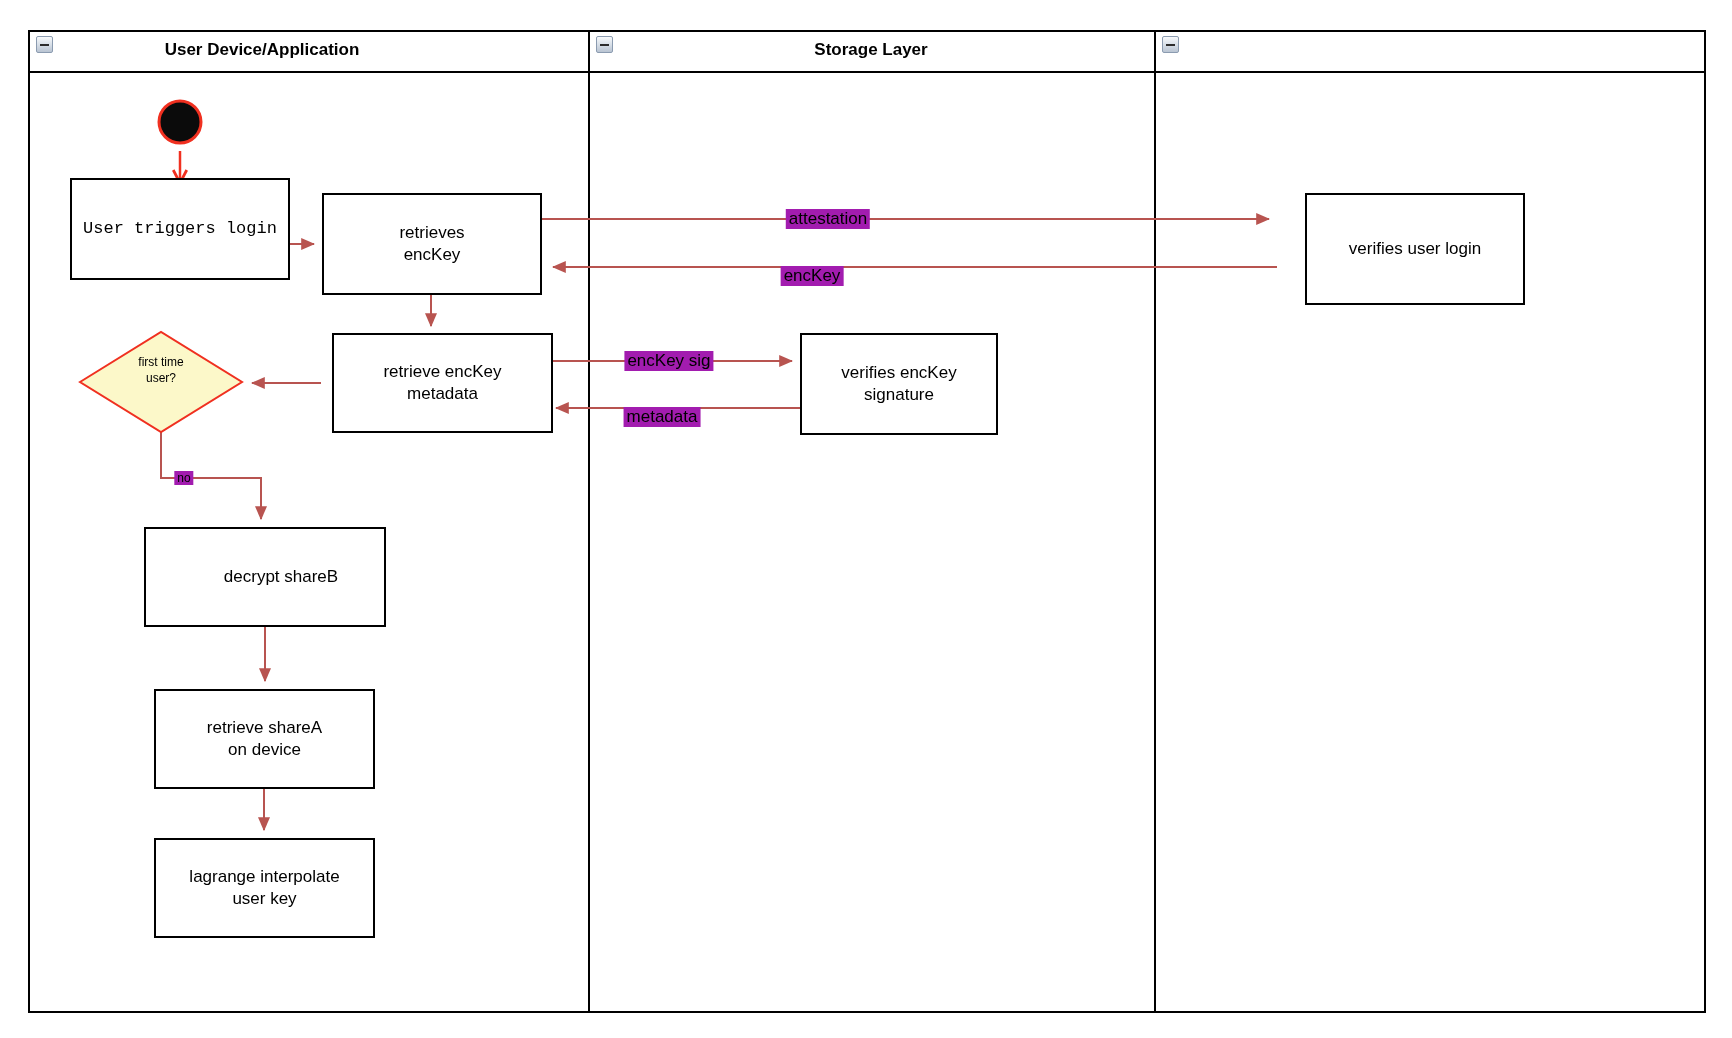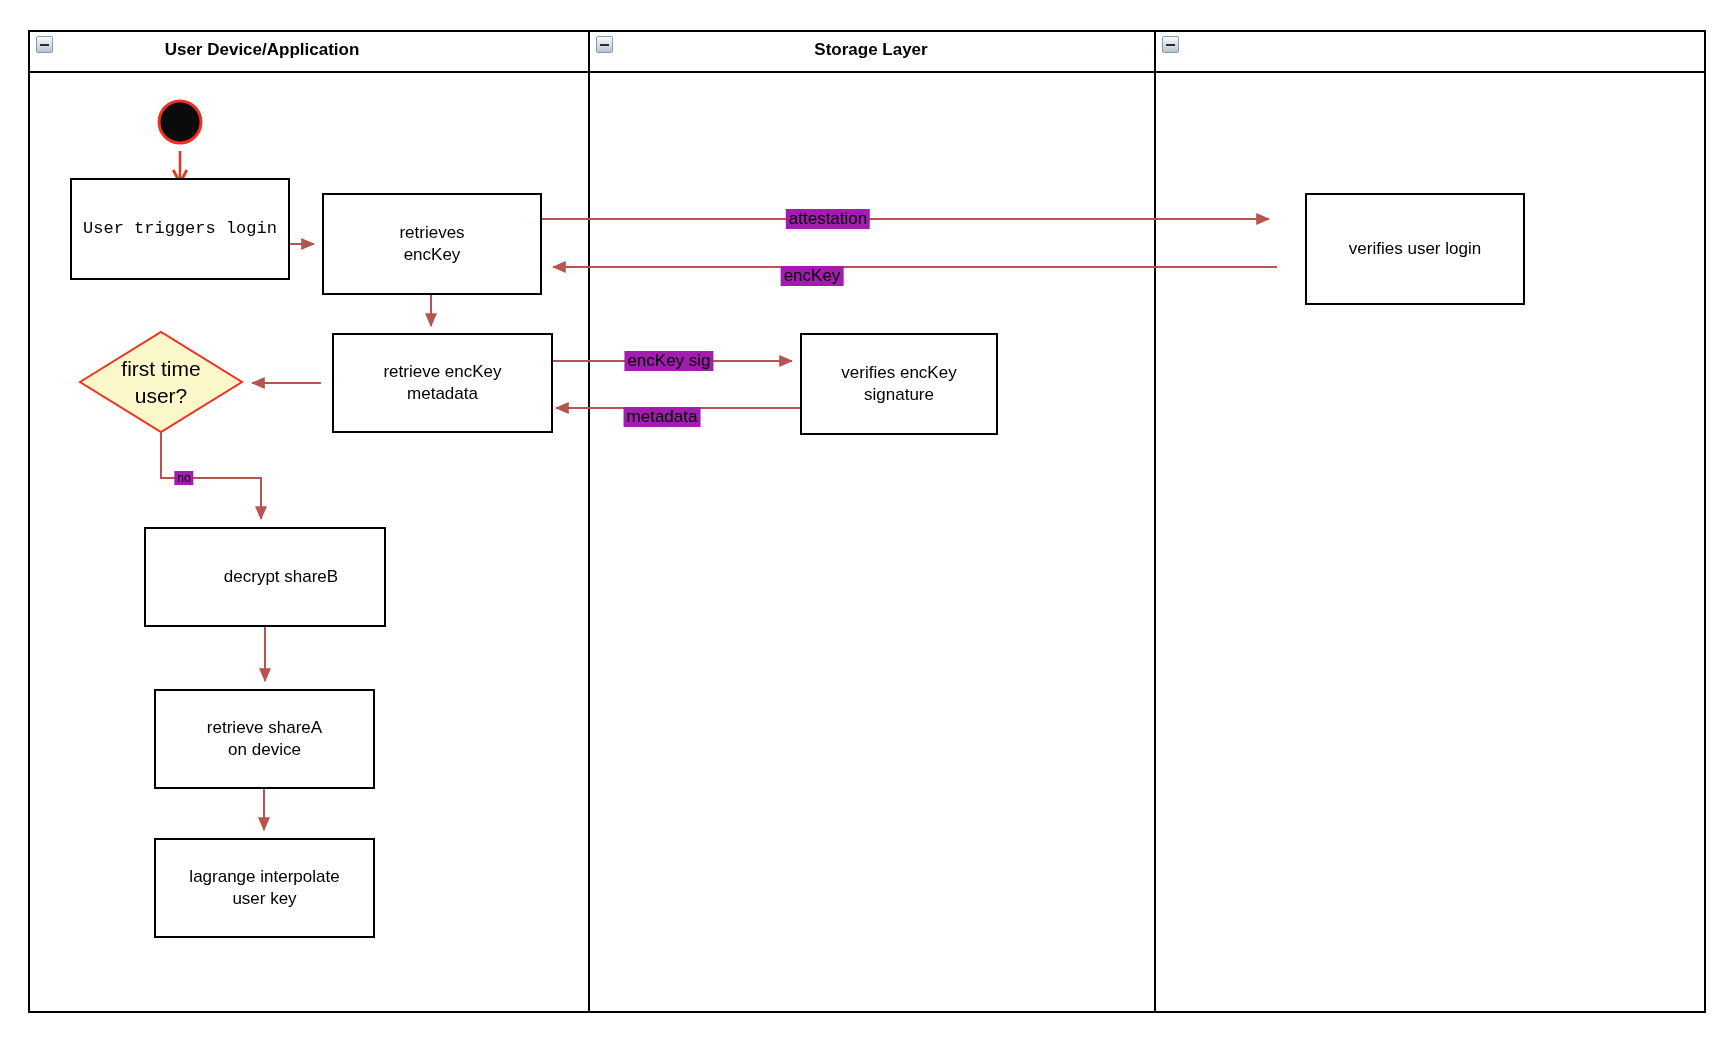--- a/index.html
+++ b/index.html
@@ -20,21 +20,21 @@
     display:flex;align-items:center;justify-content:center;cursor:pointer;}
   .collapse-btn .minus-bar{width:9px;height:2px;background:#2c2c2c;}
 
   svg.connectors{position:absolute;left:0;top:0;width:1732px;height:1038px;pointer-events:none;}
 
   .node-box{position:absolute;box-sizing:border-box;border:2px solid #000;background:var(--shape_fill,#fff);
     display:flex;align-items:center;justify-content:center;text-align:center;
     font-size:17px;line-height:1.3;color:#000;white-space:pre-line;}
 
   .diamond-label{position:absolute;left:85px;top:355px;width:152px;text-align:center;
-    font-size:21px;line-height:1.3;color:#000;white-space:pre-line;}
+    font-size:12px;line-height:1.3;color:#000;white-space:pre-line;}
 
   .edge-label{position:absolute;transform:translate(-50%,-50%);background:#a21caf;
     padding:0 3px;font-size:17px;color:#000;white-space:nowrap;}
   .edge-label.small{font-size:12px;}
 </style>
 </head>
 <body>
 
 <div id="stage">
 

